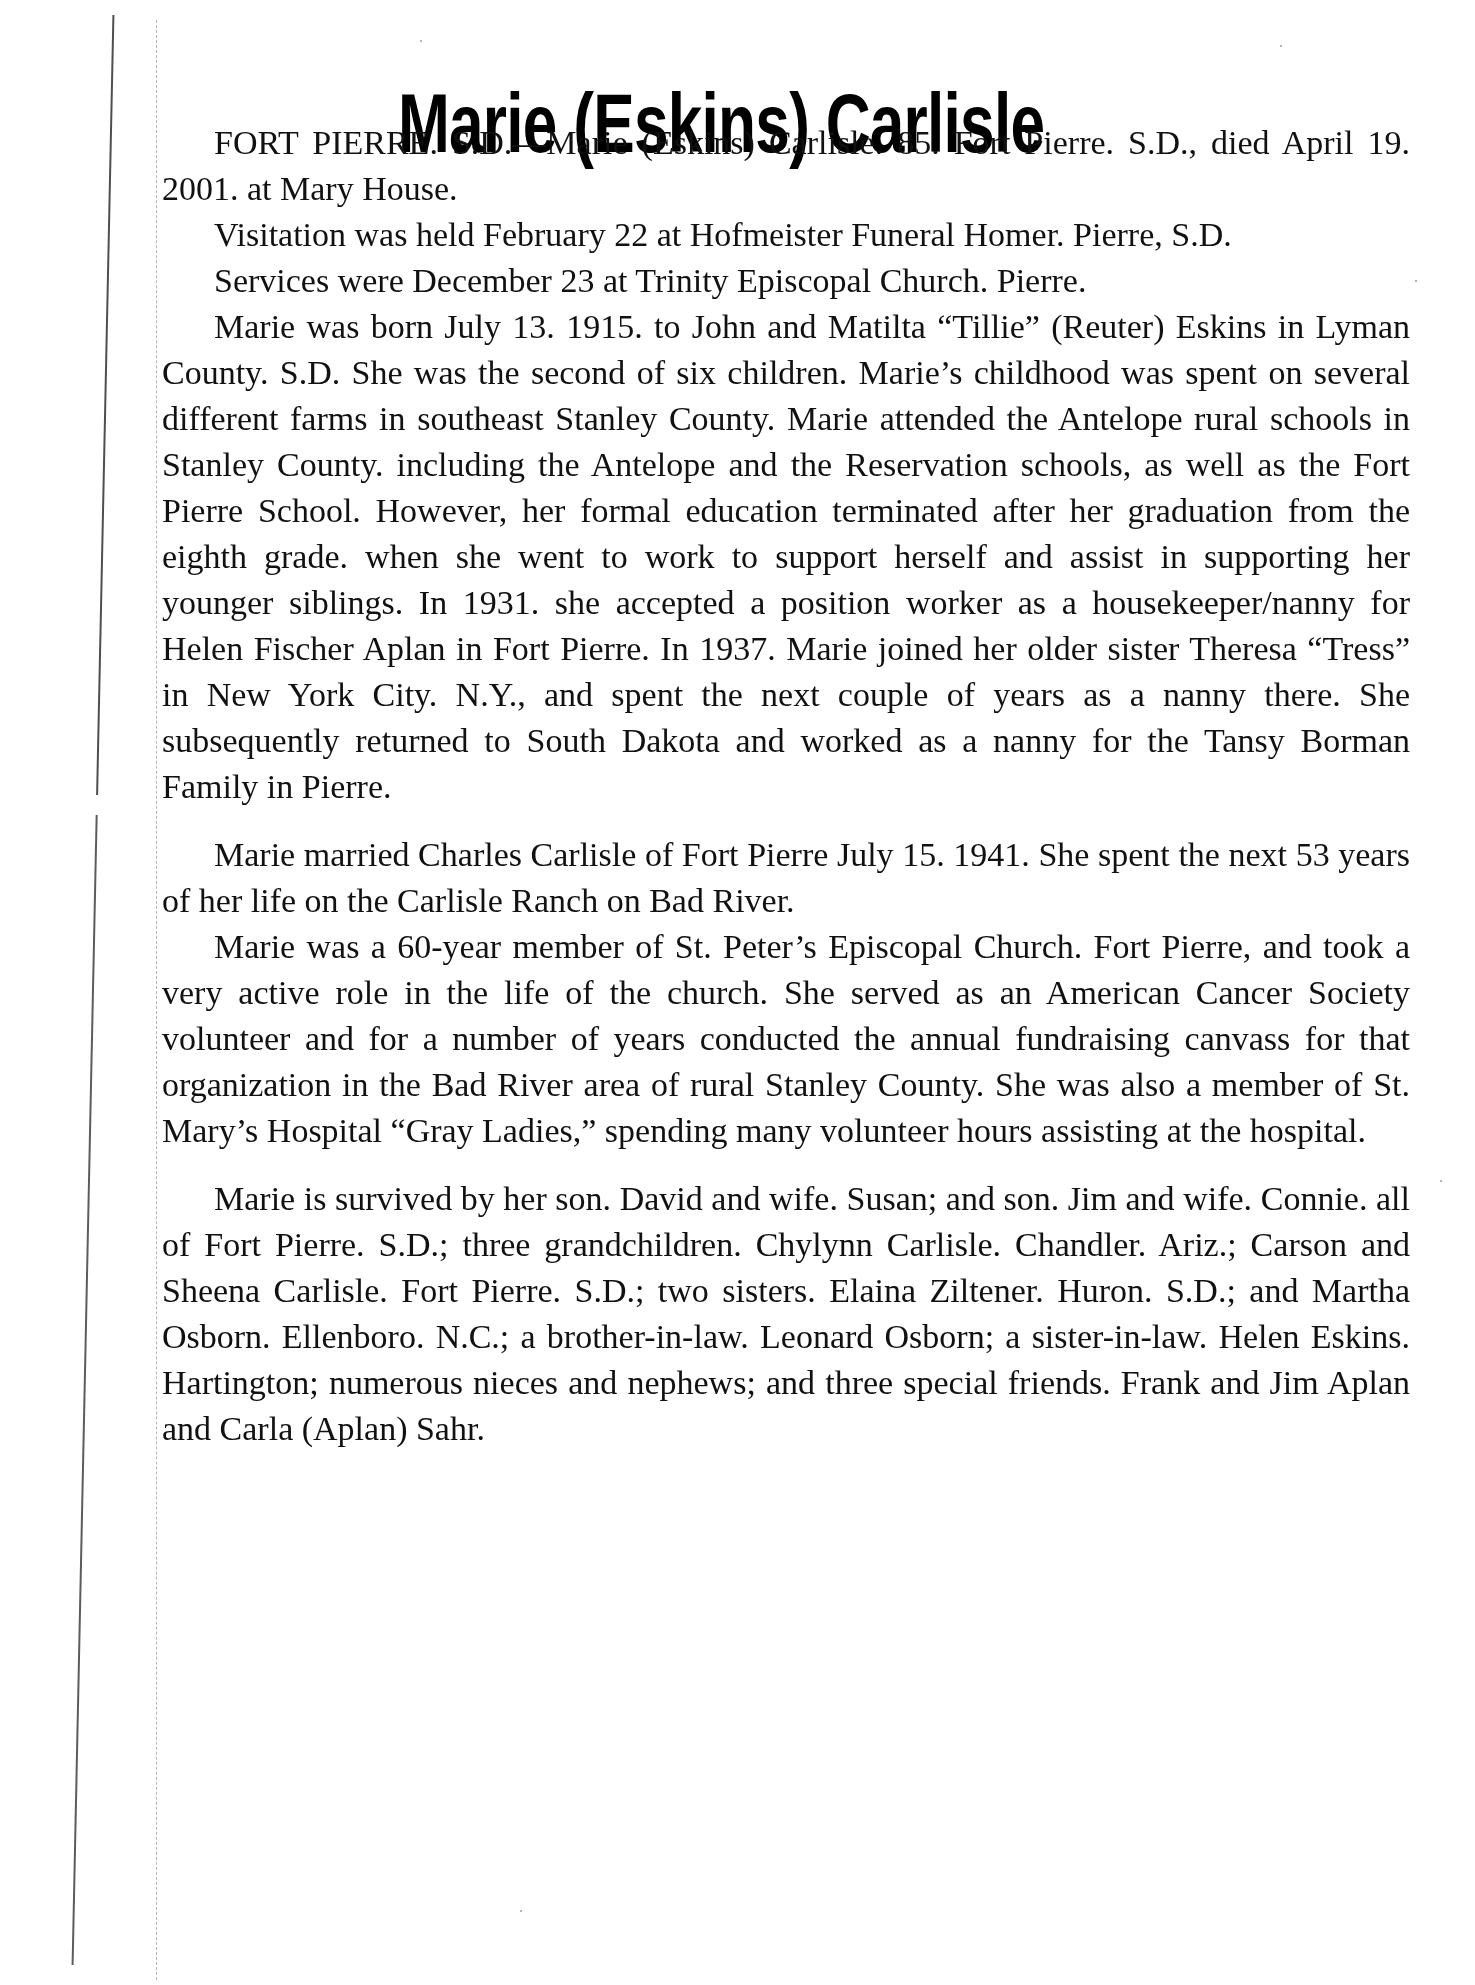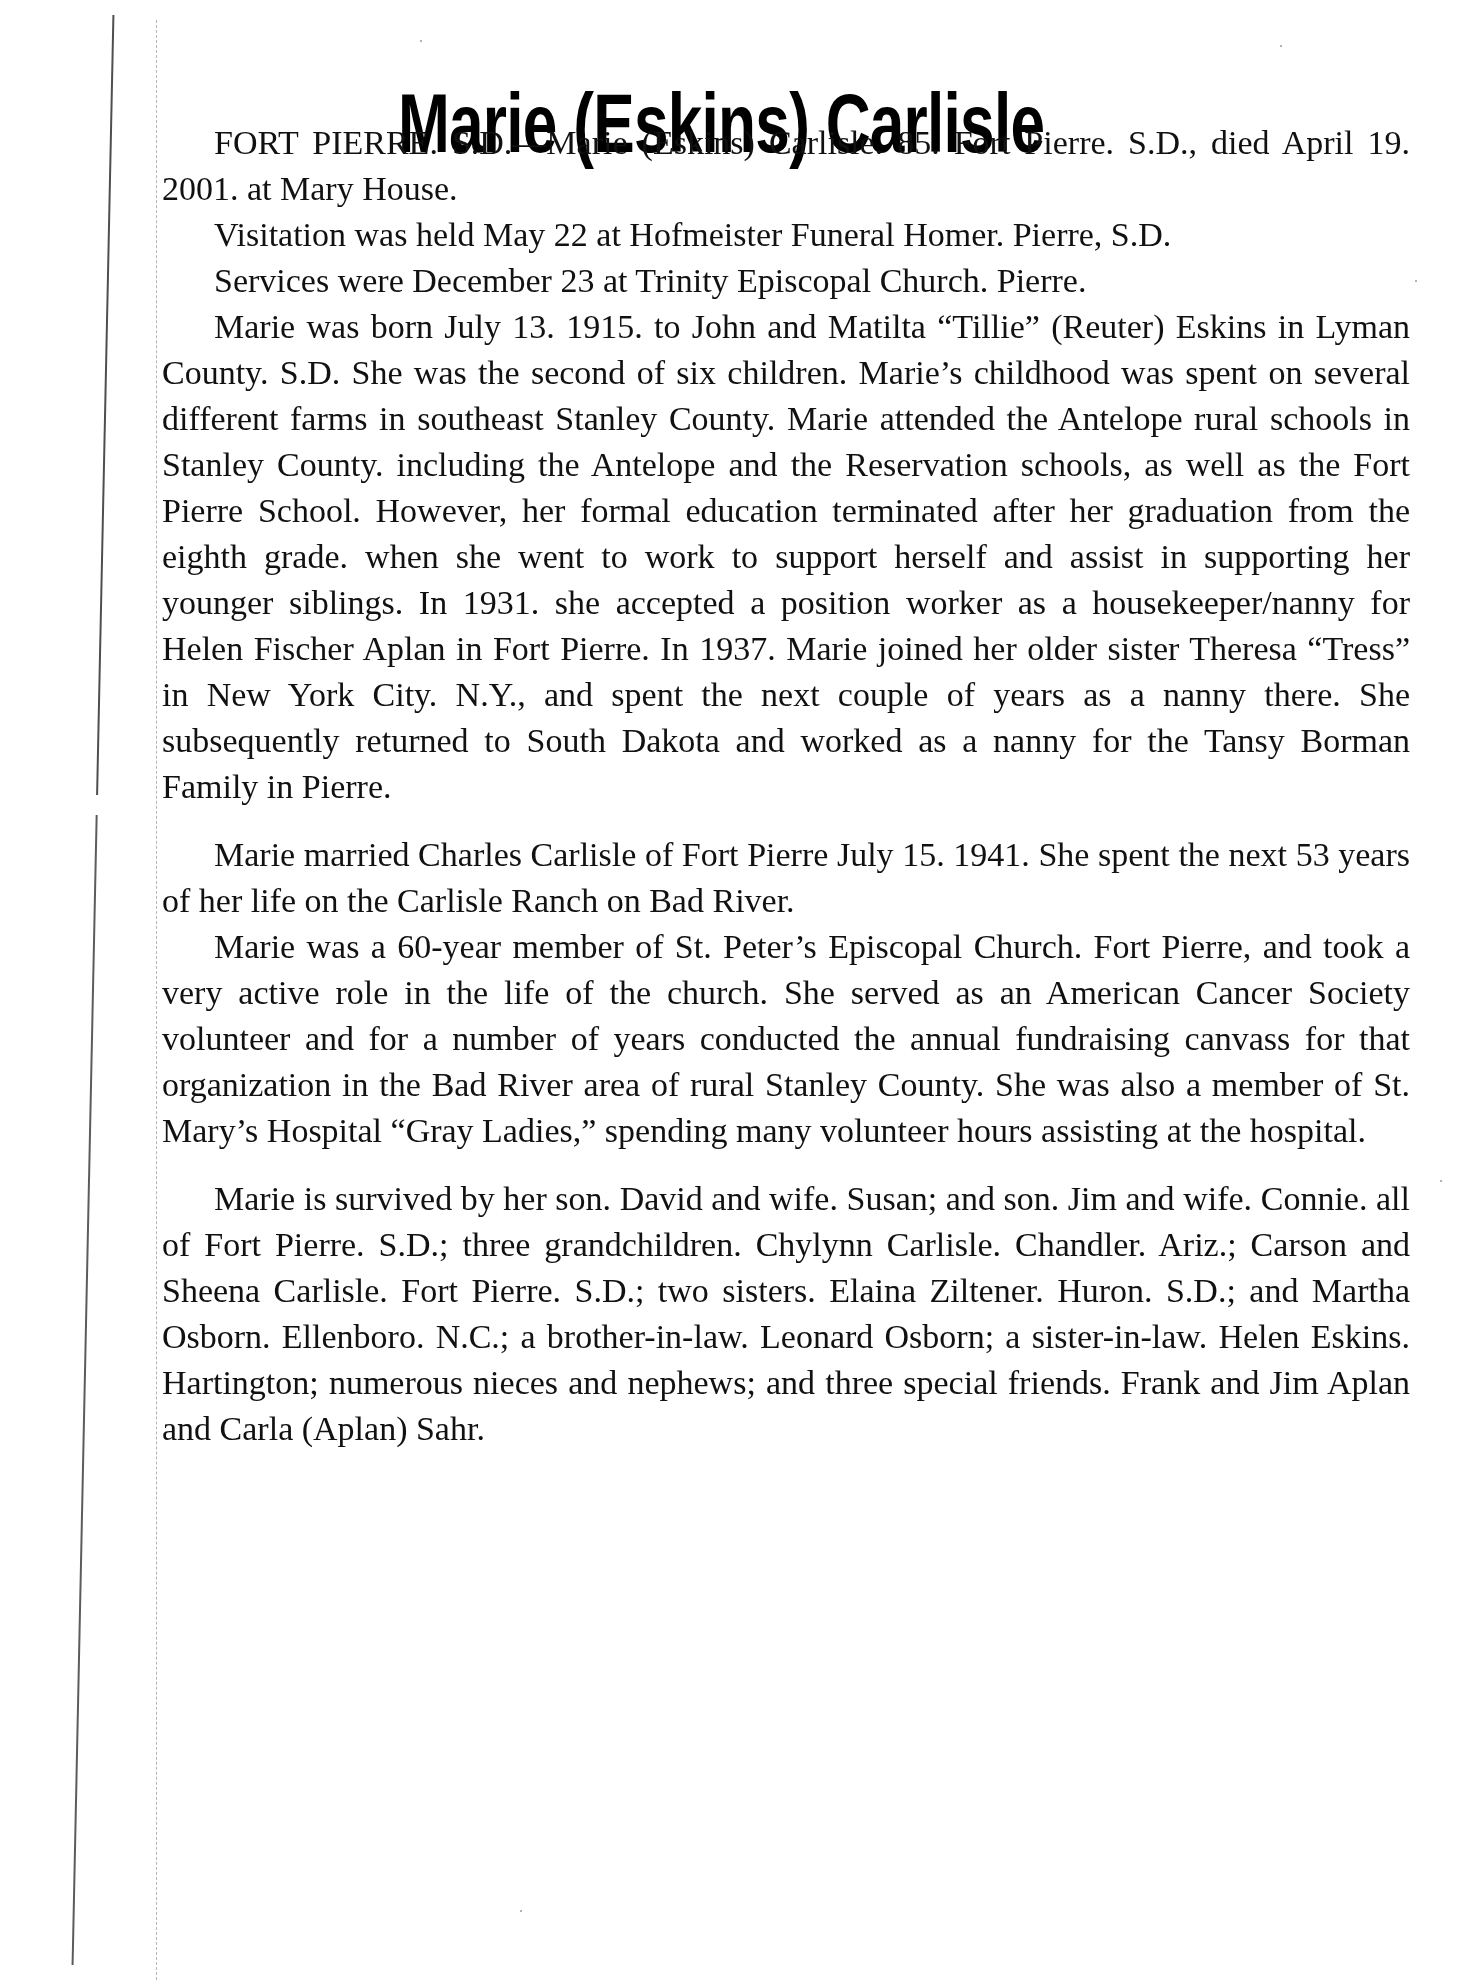--- a/index.html
+++ b/index.html
@@ -52,21 +52,21 @@
 </head>
 <body>
 
 <div class="clip-edge"></div>
 <div class="dotted-rule"></div>
 
 <h1 class="title">Marie (Eskins) Carlisle</h1>
 
 <div class="article">
   <p>FORT PIERRE. S.D.—Marie (Eskins) Carlisle. 85. Fort Pierre. S.D., died April 19. 2001. at Mary House.</p>
-  <p>Visitation was held May 22 at Hofmeister Funeral Homer. Pierre, S.D.</p>
+  <p>Visitation was held February 22 at Hofmeister Funeral Homer. Pierre, S.D.</p>
   <p>Services were December 23 at Trinity Episcopal Church. Pierre.</p>
   <p>Marie was born July 13. 1915. to John and Matilta “Tillie” (Reuter) Eskins in Lyman County. S.D. She was the second of six children. Marie’s childhood was spent on several different farms in southeast Stanley County. Marie attended the Antelope rural schools in Stanley County. including the Antelope and the Reservation schools, as well as the Fort Pierre School. However, her formal education terminated after her graduation from the eighth grade. when she went to work to support herself and assist in supporting her younger siblings. In 1931. she accepted a position worker as a housekeeper/nanny for Helen Fischer Aplan in Fort Pierre. In 1937. Marie joined her older sister Theresa “Tress” in New York City. N.Y., and spent the next couple of years as a nanny there. She subsequently returned to South Dakota and worked as a nanny for the Tansy Borman Family in Pierre.</p>
   <p class="gap">Marie married Charles Carlisle of Fort Pierre July 15. 1941. She spent the next 53 years of her life on the Carlisle Ranch on Bad River.</p>
   <p>Marie was a 60-year member of St. Peter’s Episcopal Church. Fort Pierre, and took a very active role in the life of the church. She served as an American Cancer Society volunteer and for a number of years conducted the annual fundraising canvass for that organization in the Bad River area of rural Stanley County. She was also a member of St. Mary’s Hospital “Gray Ladies,” spending many volunteer hours assisting at the hospital.</p>
   <p class="gap">Marie is survived by her son. David and wife. Susan; and son. Jim and wife. Connie. all of Fort Pierre. S.D.; three grandchildren. Chylynn Carlisle. Chandler. Ariz.; Carson and Sheena Carlisle. Fort Pierre. S.D.; two sisters. Elaina Ziltener. Huron. S.D.; and Martha Osborn. Ellenboro. N.C.; a brother-in-law. Leonard Osborn; a sister-in-law. Helen Eskins. Hartington; numerous nieces and nephews; and three special friends. Frank and Jim Aplan and Carla (Aplan) Sahr.</p>
 </div>
 
 <span class="speck" style="left:420px;top:40px"></span>
 <span class="speck" style="left:1280px;top:45px"></span>
 <span class="speck" style="left:1415px;top:280px"></span>

